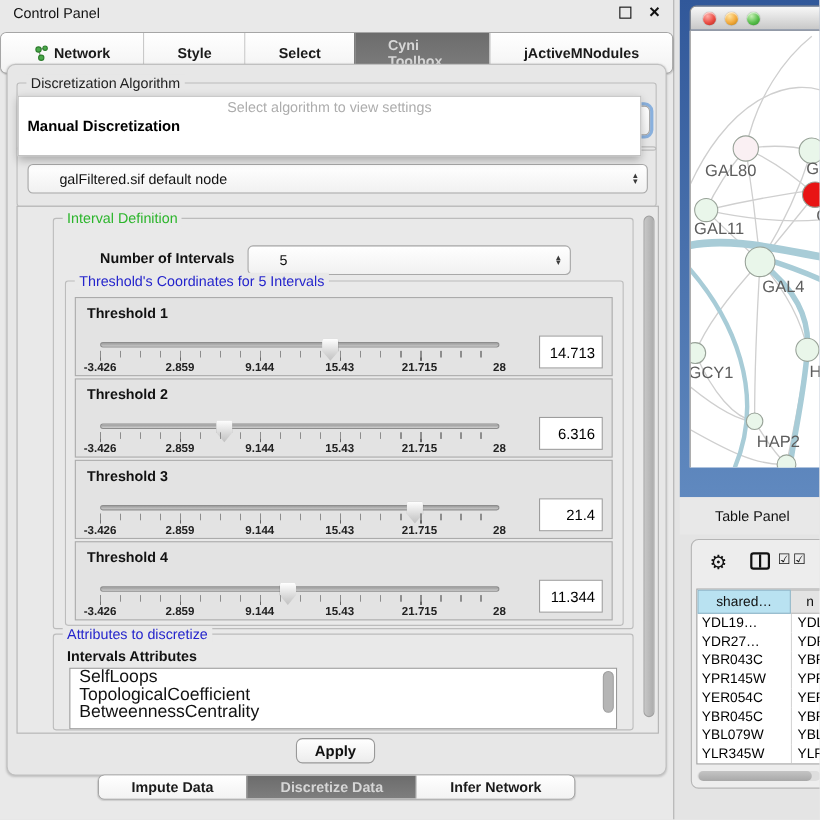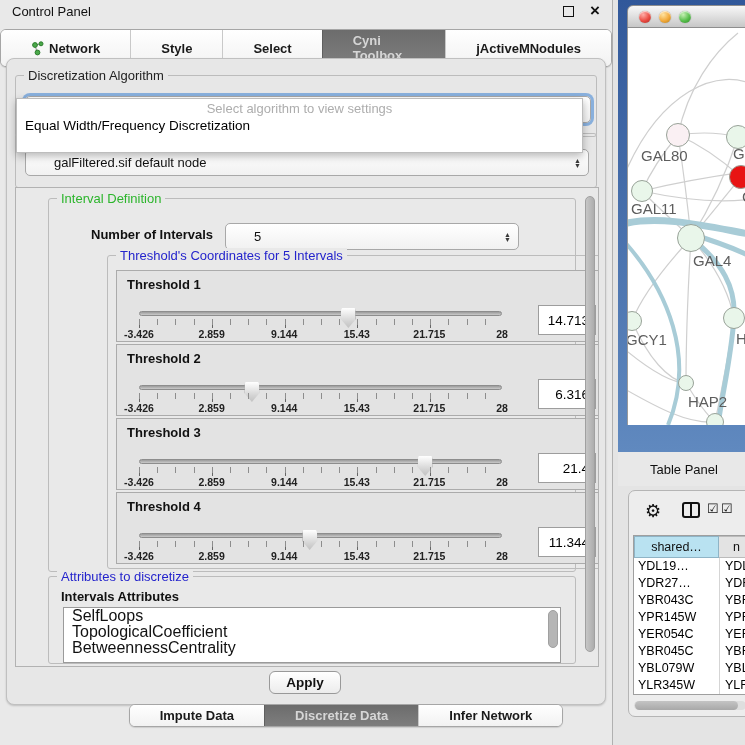--- a/index.html
+++ b/index.html
@@ -28,39 +28,39 @@
   .group{position:absolute;border:1px solid #bcbcbc;border-radius:3px;}
   .gtitle{position:absolute;top:-8px;left:8px;background:#e7e7e7;padding:0 4px;font-size:13px;line-height:15px;color:#222;}
   .gtitle.green{color:#2cb52c;}
   .gtitle.blue{color:#2424cc;}
 
   
   #algo-group{left:8px;top:16px;width:580px;height:60px;}
   .combo{position:absolute;height:27px;background:linear-gradient(#ffffff,#f1f1f1);border:1px solid #a8a8a8;border-radius:5px;font-size:13px;display:flex;align-items:center;padding:0 22px 0 28px;box-sizing:border-box;color:#111;}
   .combo .arrows{position:absolute;right:7px;top:50%;transform:translateY(-50%);display:flex;flex-direction:column;line-height:5px;font-size:7px;color:#3a3a3a;}
   #algo-combo{left:18px;top:37px;width:566px;box-shadow:0 0 0 3px rgba(106,158,217,.75);}
-  #algo-popup{position:absolute;left:9px;top:39px;width:565px;height:53px;background:#fff;border:1px solid #bdbdbd;box-shadow:0 3px 8px rgba(0,0,0,.28);z-index:20;}
+  #algo-popup{position:absolute;left:9px;top:28px;width:565px;height:53px;background:#fff;border:1px solid #bdbdbd;box-shadow:0 3px 8px rgba(0,0,0,.28);z-index:20;}
   #algo-popup .ph{height:19px;text-align:center;color:#adadad;font-size:13px;line-height:20px;}
   .algo-option{height:16px;line-height:16px;padding-left:8px;font-size:13.5px;color:#000;}
   .algo-option.first{font-weight:700;}
 
   #tabledata-group{left:8px;top:74px;width:580px;height:53px;}
   #tabledata-combo{left:18px;top:90px;width:564px;}
 
   
   #scrollpane{position:absolute;left:8px;top:128px;width:582px;height:478px;border:1px solid #b2b2b2;background:#e9e9e9;overflow:hidden;}
   .vscroll{position:absolute;right:2px;top:6px;width:11px;height:464px;}
   .vscroll .thumb{position:absolute;left:0;top:2px;width:10px;height:456px;background:linear-gradient(to right,#c6c6c6,#adadad);border-radius:6px;border:1px solid #a0a0a0;box-sizing:border-box;}
 
   #interval-group{left:32px;top:10px;width:526px;height:372px;}
   #interval-group .gtitle{background:#e9e9e9;}
   .niv-label{position:absolute;left:42px;top:28px;font-size:13px;font-weight:700;color:#111;}
   #niv-combo{left:176px;top:24px;width:294px;}
 
-  #thr-group{position:absolute;left:10px;top:56px;width:506px;height:312px;border:1px solid #bcbcbc;border-radius:3px;margin-left:48px;}
+  #thr-group{position:absolute;left:10px;top:56px;width:506px;height:312px;border:1px solid #bcbcbc;border-radius:3px;}
   #thr-group .gtitle{background:#e9e9e9;}
 
   .thr-box{position:absolute;left:8px;width:489px;height:72px;background:#e3e3e3;border:1px solid #ababab;box-sizing:border-box;}
   .thr-label{position:absolute;left:10px;top:6px;font-size:13px;font-weight:700;color:#111;}
   .slider-zone{position:absolute;left:22px;top:0;width:363px;height:72px;}
   .track{position:absolute;left:0;top:40px;width:100%;height:5px;border-radius:3px;background:linear-gradient(#9b9b9b,#cacaca);border:1px solid #8d8d8d;box-sizing:border-box;}
   .handle{position:absolute;top:-4px;width:15px;height:20px;transform:translateX(-50%);
     clip-path:polygon(8% 0,92% 0,100% 12%,100% 55%,50% 100%,0 55%,0 12%);
     background:linear-gradient(#ffffff,#d2d2d2 70%,#c2c2c2);
     filter:drop-shadow(0 0 1px rgba(0,0,0,.65));}
@@ -73,21 +73,21 @@
   #attr-group{left:32px;top:388px;width:526px;height:86px;}
   #attr-group .gtitle{background:#e9e9e9;}
   .attr-list-label{position:absolute;left:12px;top:12px;font-size:13px;font-weight:700;color:#111;}
   #attr-list{position:absolute;left:14px;top:30px;width:496px;height:54px;background:#fff;border:1px solid #9a9a9a;overflow:hidden;}
   .attr-item{height:16px;line-height:16px;padding-left:8px;font-size:16px;color:#111;}
   #attr-list .vscroll{right:1px;top:1px;height:52px;}
   #attr-list .vscroll .thumb{height:38px;top:1px;background:#b5b5b5;}
 
   #apply-btn{position:absolute;left:262px;top:612px;width:72px;height:23px;background:linear-gradient(#ffffff,#ececec);border:1px solid #999;border-radius:6px;font-family:"Liberation Sans",sans-serif;font-size:13.5px;font-weight:600;color:#111;}
 
-  #bottom-tabbar{position:absolute;left:0;top:704px;width:612px;display:flex;justify-content:center;margin-left:40px;}
+  #bottom-tabbar{position:absolute;left:0;top:704px;width:612px;display:flex;justify-content:center;}
 
   
   #desktop-blue{position:absolute;left:618px;top:0;width:127px;height:452px;background:linear-gradient(#31589a,#6089bf);}
   #net-window{position:absolute;left:627px;top:5px;width:132px;height:420px;}
   .net-titlebar{height:21px;background:linear-gradient(#f8f8f8,#c7c7c7);border:1px solid #8e8e8e;border-radius:6px 0 0 0;display:flex;align-items:center;gap:8px;padding-left:11px;}
   .tl{width:12px;height:12px;border-radius:50%;box-shadow:inset 0 1px 1px rgba(255,255,255,.7),0 0 1px rgba(0,0,0,.5);}
   .tl.red{background:radial-gradient(circle at 35% 30%,#ffada7,#ea4b42 55%,#a92620);}
   .tl.yellow{background:radial-gradient(circle at 35% 30%,#ffe3a0,#f2a93a 55%,#b27a12);}
   .tl.green{background:radial-gradient(circle at 35% 30%,#c6f0b4,#57be4b 55%,#2b8a24);}
   .net-canvas{position:relative;height:397px;background:#fff;border-left:1px solid #9a9a9a;overflow:hidden;}
@@ -158,21 +158,21 @@
     <div class="group" id="algo-group">
       <span class="gtitle">Discretization Algorithm</span>
     </div>
     <div class="combo" id="algo-combo">
       <span class="arrows">▲<br>▼</span>
     </div>
 
     <div id="algo-popup">
       <div class="ph">Select algorithm to view settings</div>
       <div id="algo-options">
-          <div class="algo-option">Equal Width/Frequency Discretization</div>
+          <div class="algo-option first">Manual Discretization</div>
         </div>
     </div>
 
     <div class="group" id="tabledata-group">
       <span class="gtitle">Table Data</span>
     </div>
     <div class="combo" id="tabledata-combo">
       <span>galFiltered.sif default node</span>
       <span class="arrows">▲<br>▼</span>
     </div>

